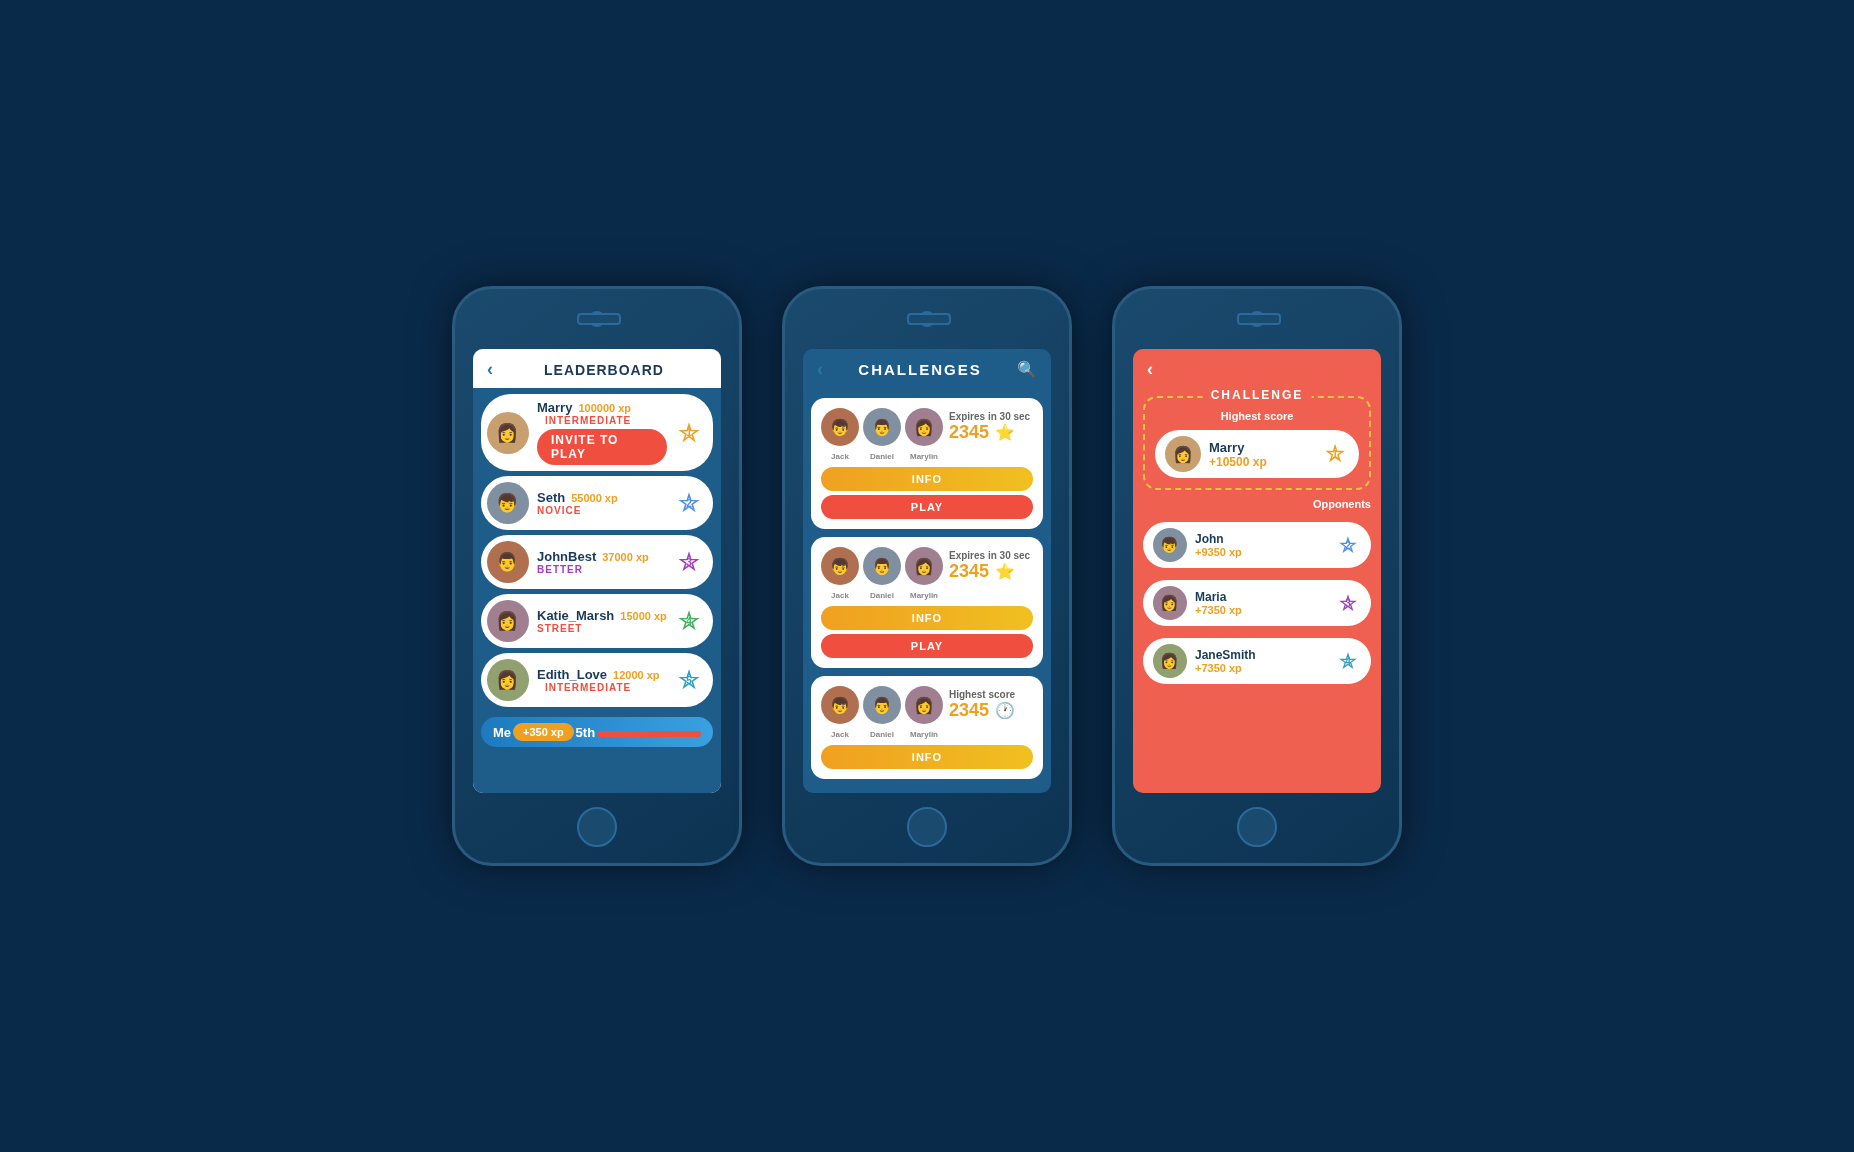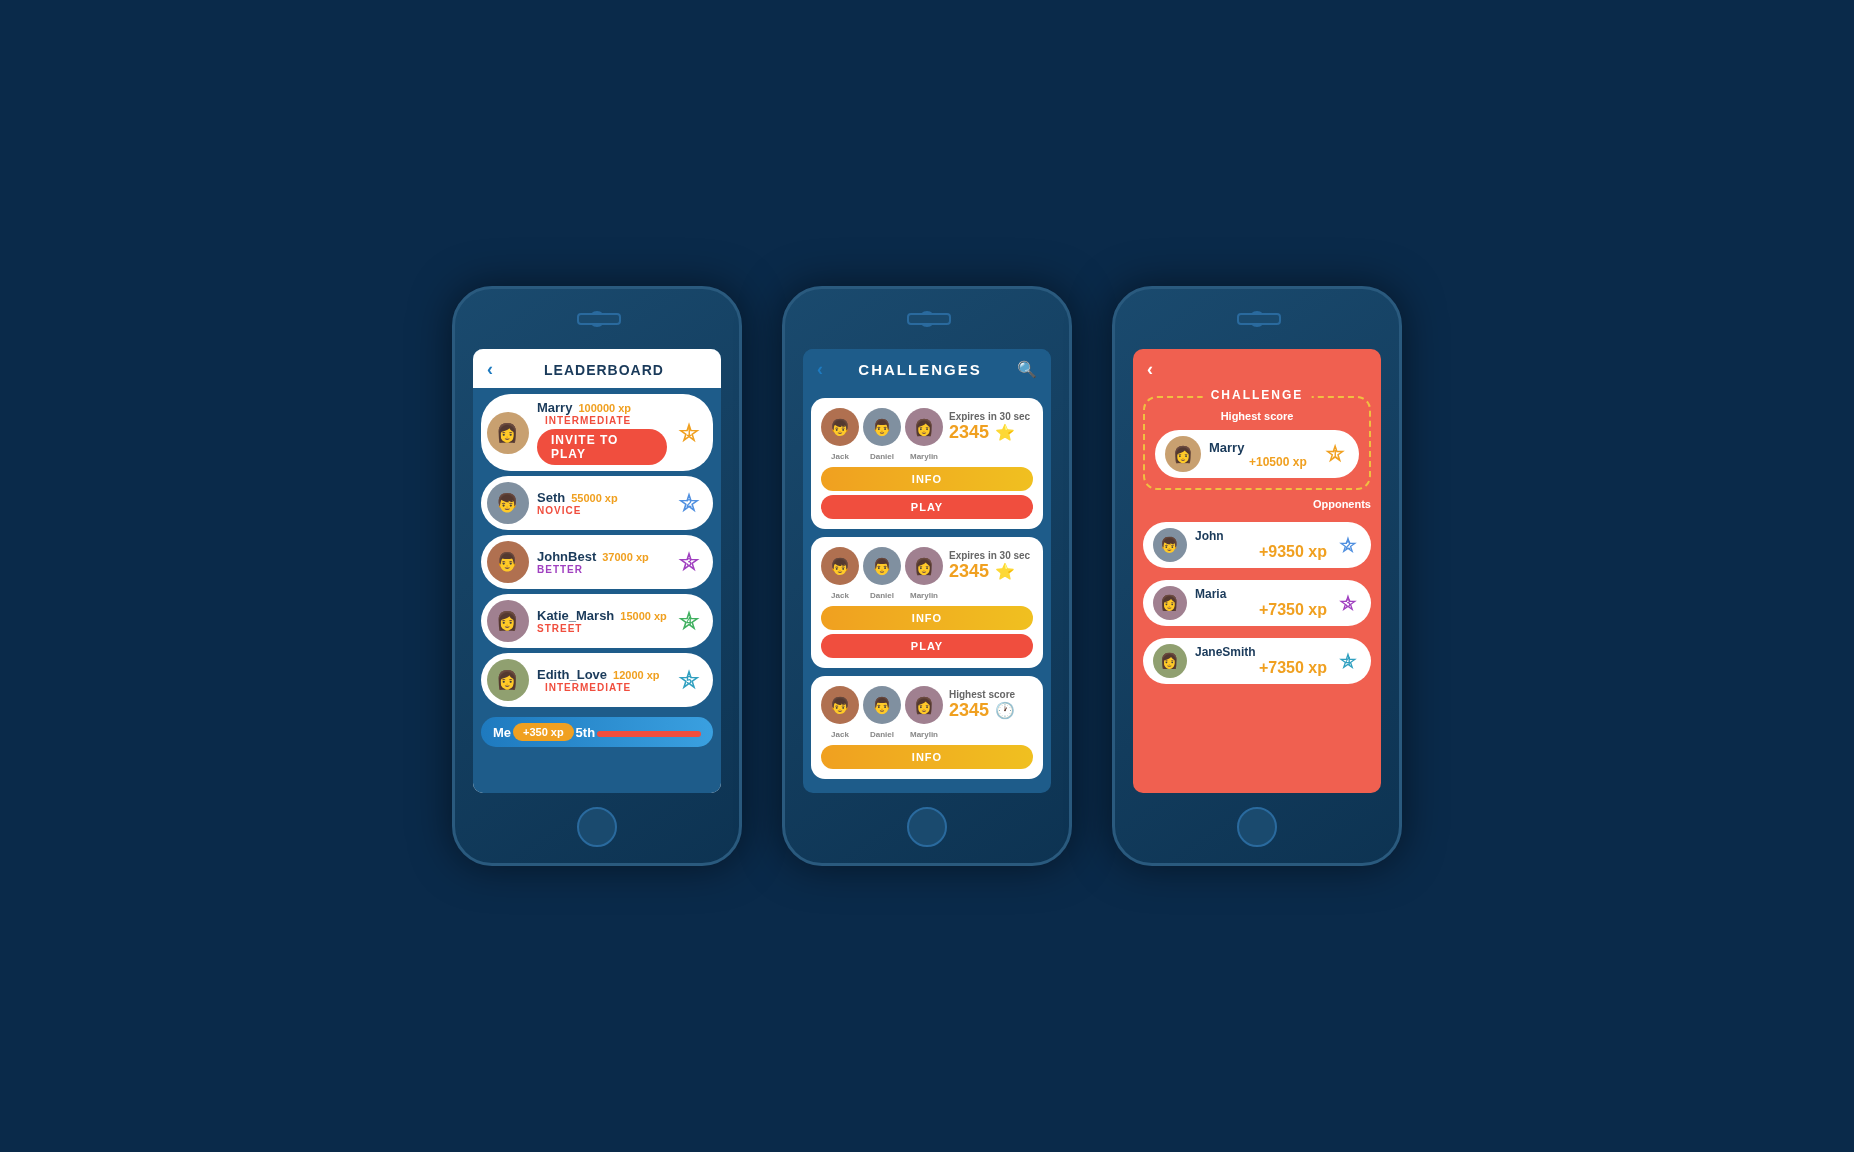--- a/index.html
+++ b/index.html
@@ -404,21 +404,20 @@
     .cd-winner-name {
       flex: 1;
       font-weight: 800;
       font-size: 13px;
       color: #1a3a5a;
     }
     .cd-winner-xp {
       color: #f0a020;
       font-weight: 800;
       font-size: 12px;
-      margin-left: 40px;
     }
     .cd-winner-badge {
       width: 28px;
       height: 28px;
       display: flex;
       align-items: center;
       justify-content: center;
     }
 
     .cd-opponents-label {
@@ -450,22 +449,21 @@
     }
     .cd-opp-name {
       flex: 1;
       font-weight: 800;
       font-size: 12px;
       color: #1a3a5a;
     }
     .cd-opp-xp {
       color: #f0a020;
       font-weight: 800;
-      font-size: 16px;
-      text-align: right;
+      font-size: 11px;
     }
     .cd-opp-badge {
       width: 26px;
       height: 26px;
       display: flex;
       align-items: center;
       justify-content: center;
     }
     .cd-share-btn {
       background: #fff;

